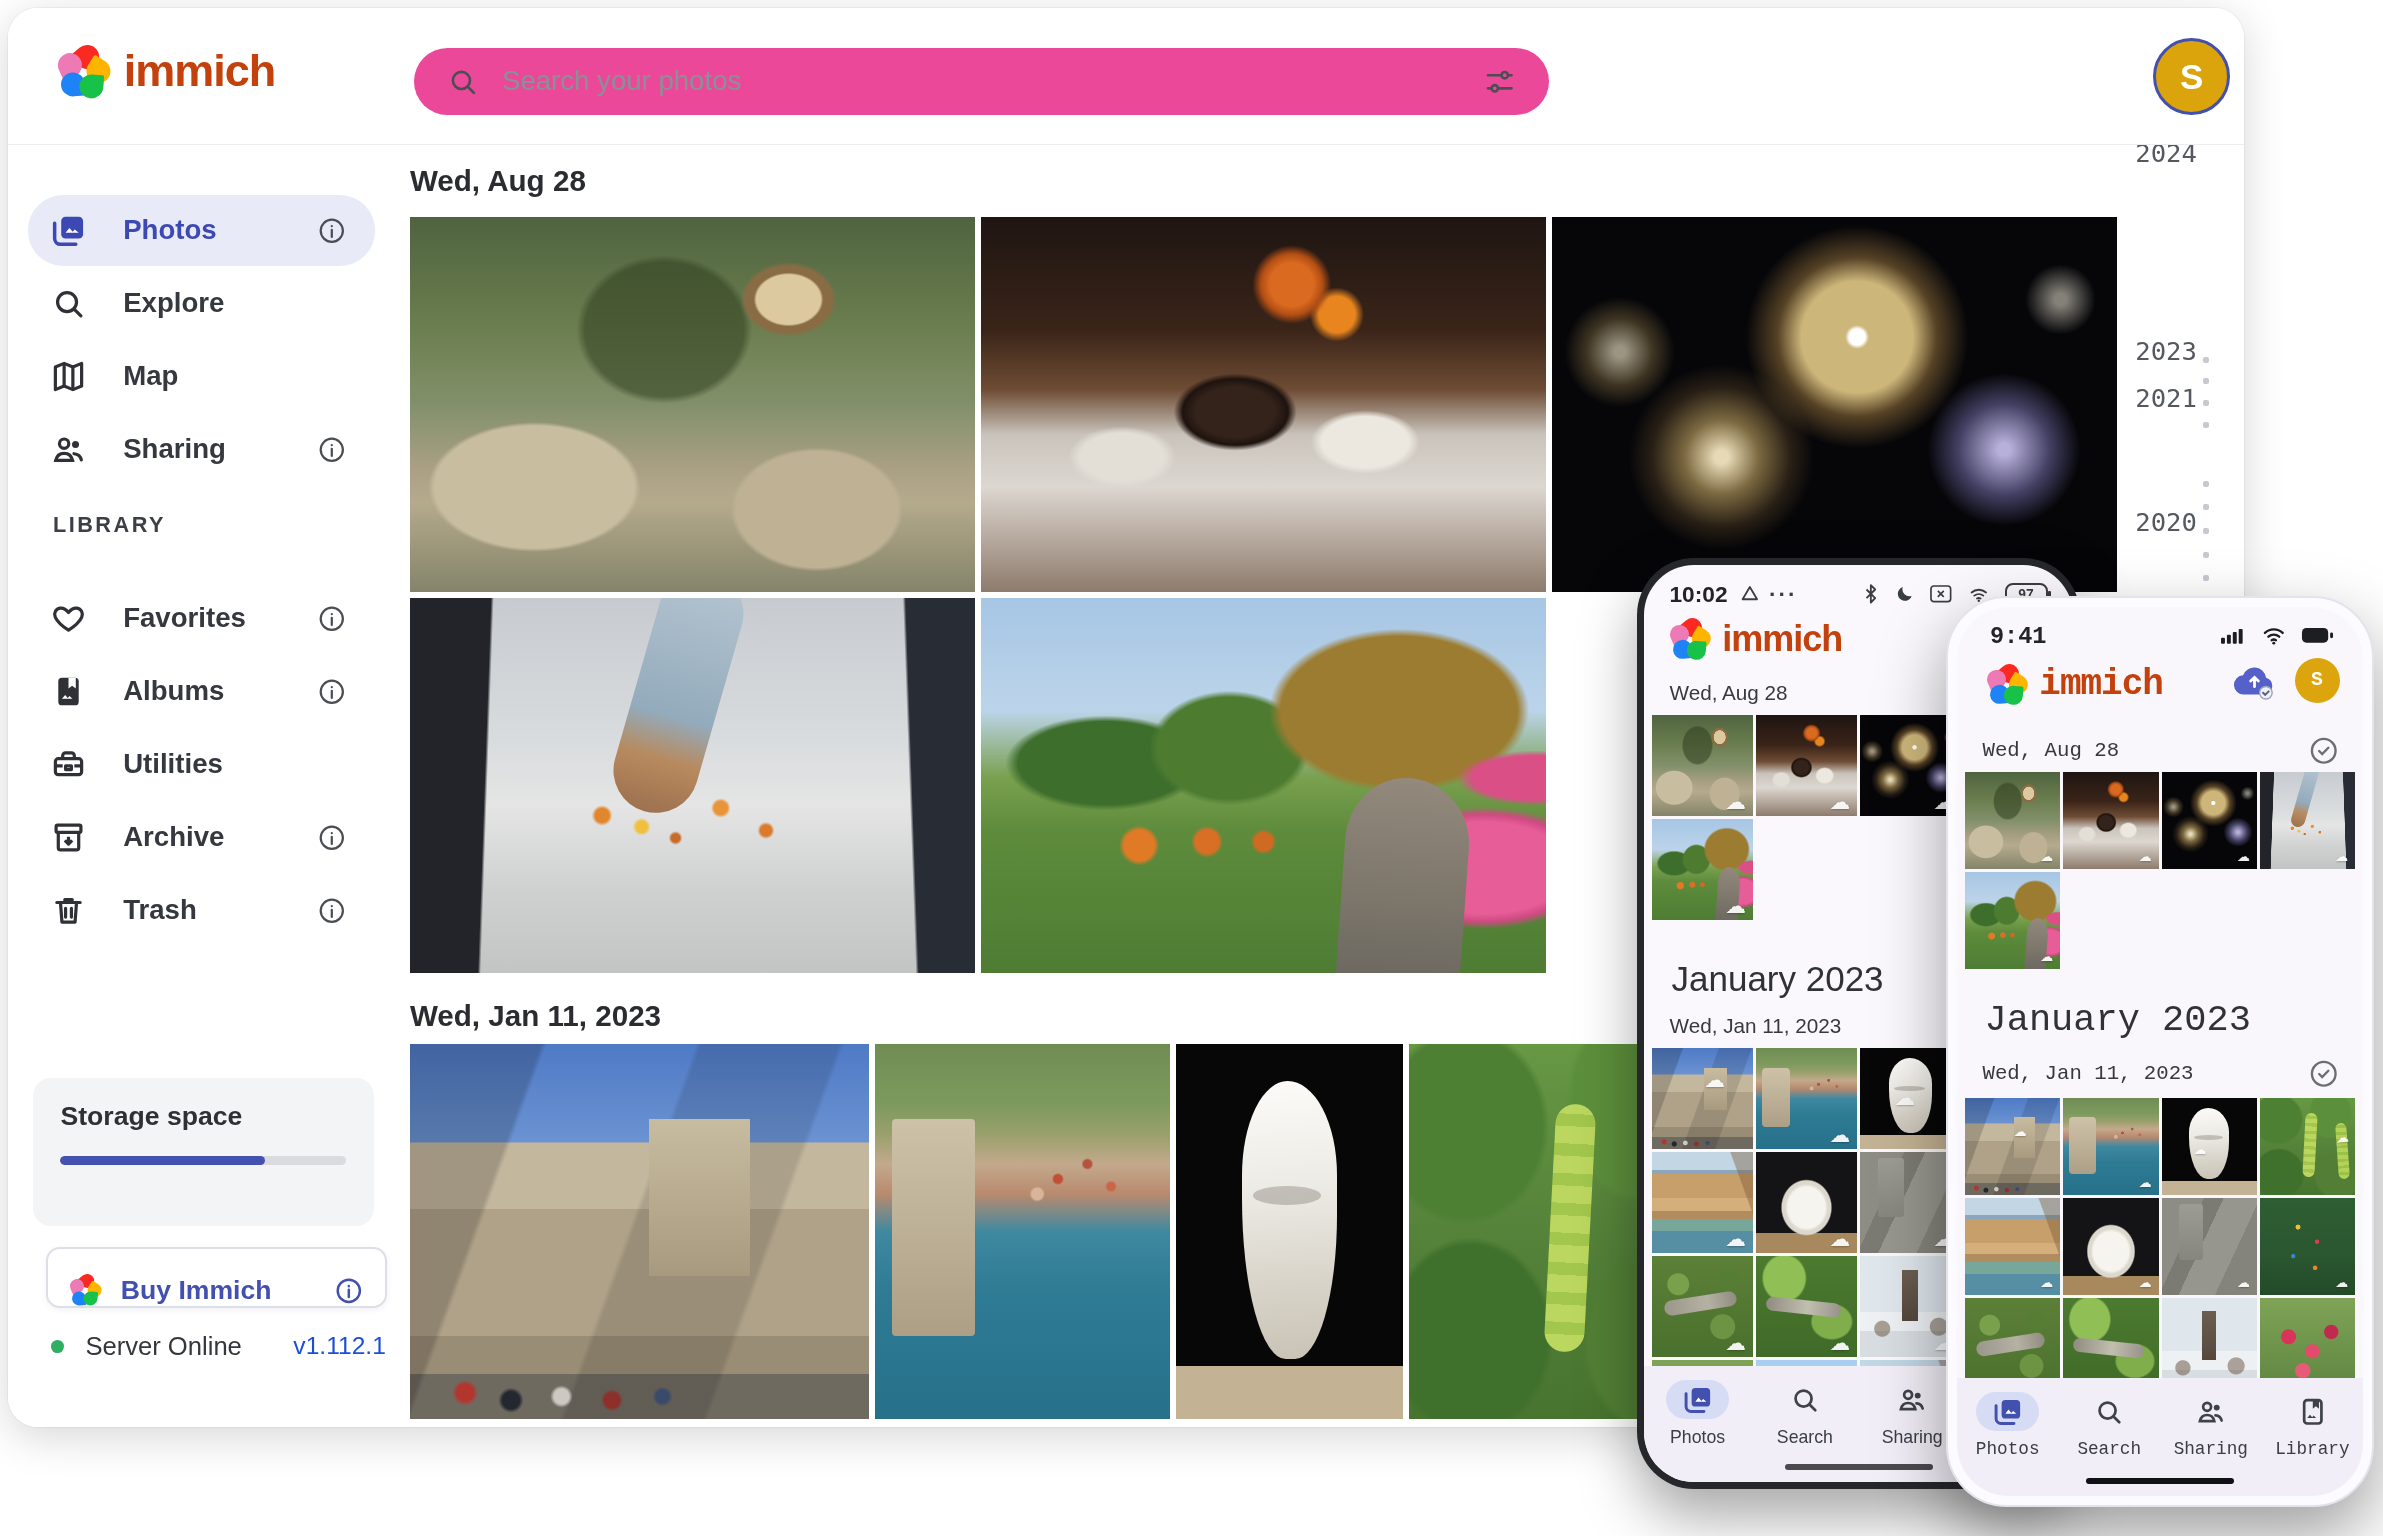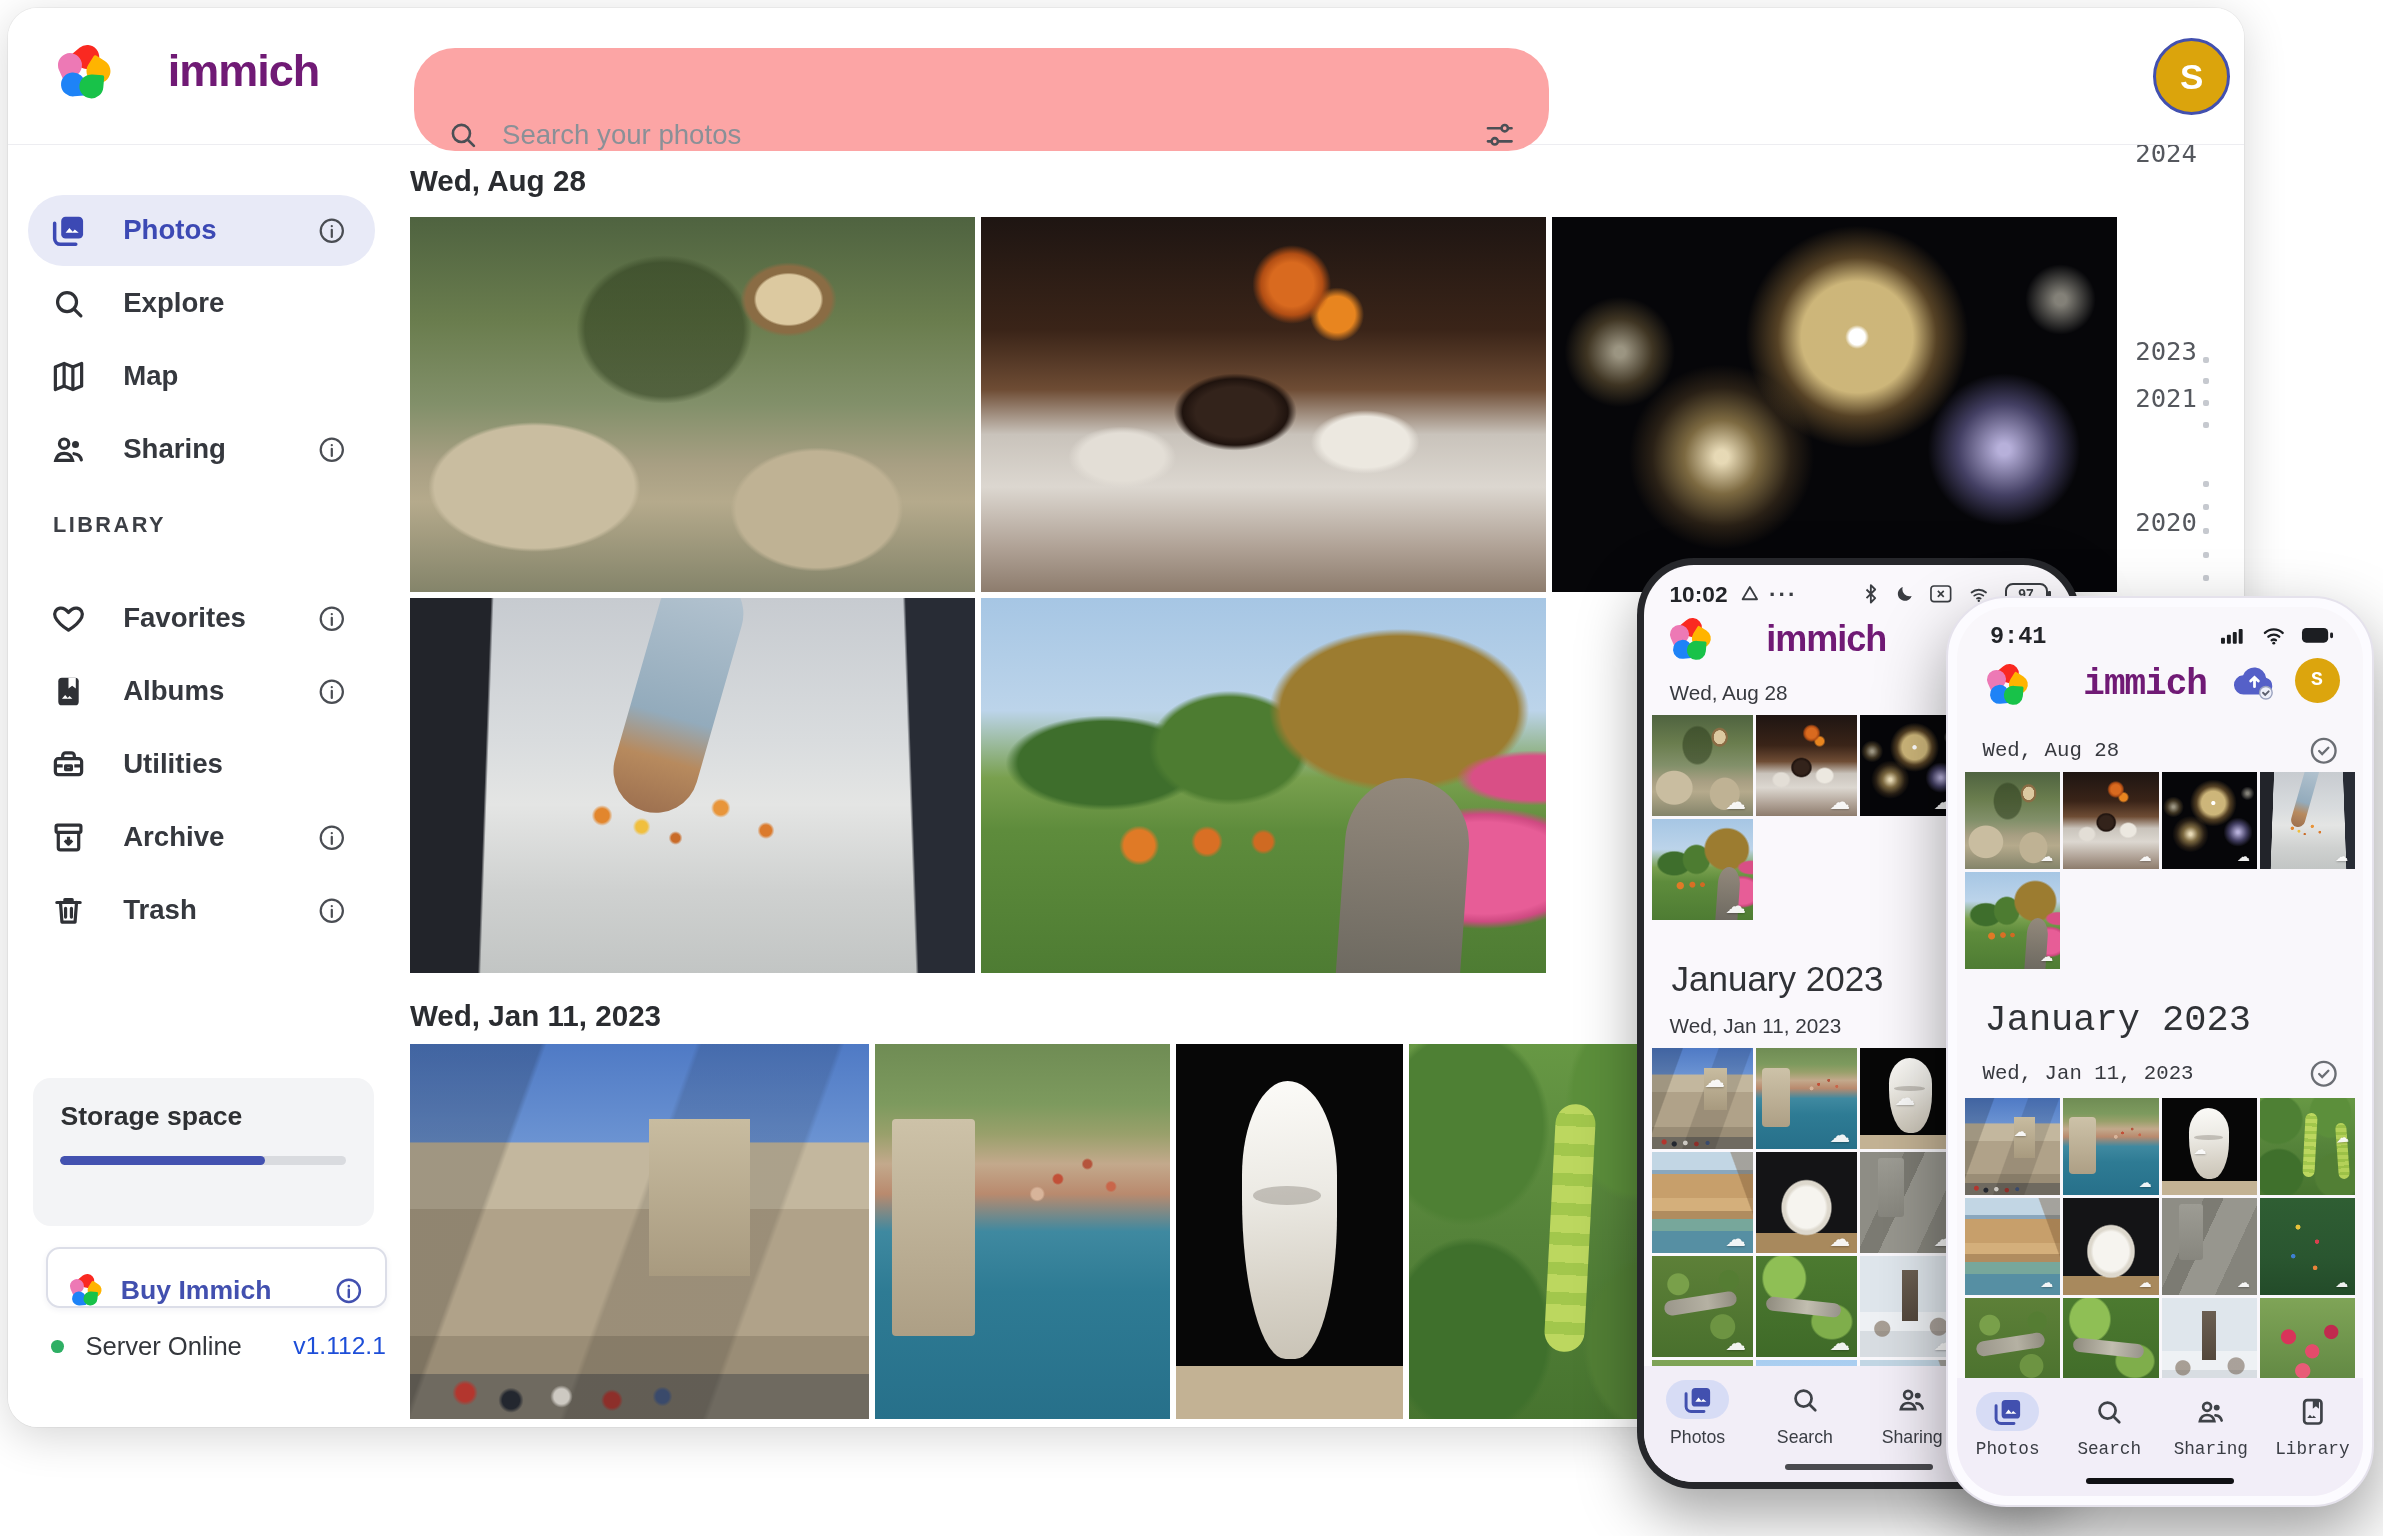--- a/index.html
+++ b/index.html
@@ -4,29 +4,29 @@
 <style>
   * { margin:0; padding:0; box-sizing:border-box; }
   html,body { width:2384px; height:1537px; background:#fff; font-family:"Liberation Sans", sans-serif; position:relative; overflow:hidden; }
 
   
   .window { position:absolute; left:7.9px; top:7.9px; width:2236px; height:1419px; background:#fff; border-radius:29.6px; box-shadow:0 9.9px 44px rgba(0,0,0,.16), 0 0 0 1px rgba(0,0,0,.04); z-index:1; overflow:hidden; }
 
   
   .header { position:absolute; left:0; top:0; right:0; height:137px; background:#fff; border-bottom:1px solid #ededf1; z-index:3; }
   .logo { position:absolute; left:49px; top:37px; display:flex; align-items:center; gap:13.8px; }
-  .logo-text { font-size:45px; font-weight:bold; color:#701a75; letter-spacing:-1px;margin-left:44px; }
+  .logo-text { font-size:45px; font-weight:bold; color:#c2410c; letter-spacing:-1px; }
   .flower { position:relative; width:53px; height:53px; }
   .flower i { position:absolute; width:46%; height:46%; border-radius:62% 62% 62% 10%; }
   .flower .p1{ background:#fa2921; left:34%; top:0;   transform:rotate(50deg);}
   .flower .p2{ background:#ed79b5; left:2%;  top:16%; transform:rotate(-24deg);}
   .flower .p3{ background:#ffb400; right:0;  top:26%; transform:rotate(122deg);}
   .flower .p4{ background:#1e83f7; left:8%;  bottom:2%; transform:rotate(-95deg);}
   .flower .p5{ background:#18c249; right:12%; bottom:0; transform:rotate(185deg);}
-  .searchbar { position:absolute; left:406px; top:40px; width:1135px; height:103px; border-radius:41px; background:#fca5a5; display:flex; align-items:flex-end; padding:0 33px; gap:23.6px; }
+  .searchbar { position:absolute; left:406px; top:40px; width:1135px; height:67px; border-radius:41px; background:#ec4899; display:flex; align-items:center; padding:0 33px; gap:23.6px; }
   .searchbar input { flex:1; border:none; outline:none; background:transparent; font-size:27.6px; color:#3a3d44; font-family:"Liberation Sans",sans-serif; }
   .searchbar input::placeholder { color:#8a9097; }
   .hdr-right { position:absolute; right:114px; top:0; height:137px; display:flex; align-items:center; gap:55px; }
   .hdr-label { font-size:27.6px; color:#33363c; font-weight:500; }
   .upl { display:flex; align-items:center; gap:13.8px; }
   .avatar { position:absolute; right:13.8px; top:30.5px; width:77px; height:77px; border-radius:50%; background:#dba40c; border:3px solid #4250af; color:#fff; font-size:35px; font-weight:bold; display:flex; align-items:center; justify-content:center; }
   .icon { display:inline-flex; }
 
   
   .sidebar { position:absolute; left:0; top:138px; width:386px; bottom:0; background:#fff; z-index:2; }

